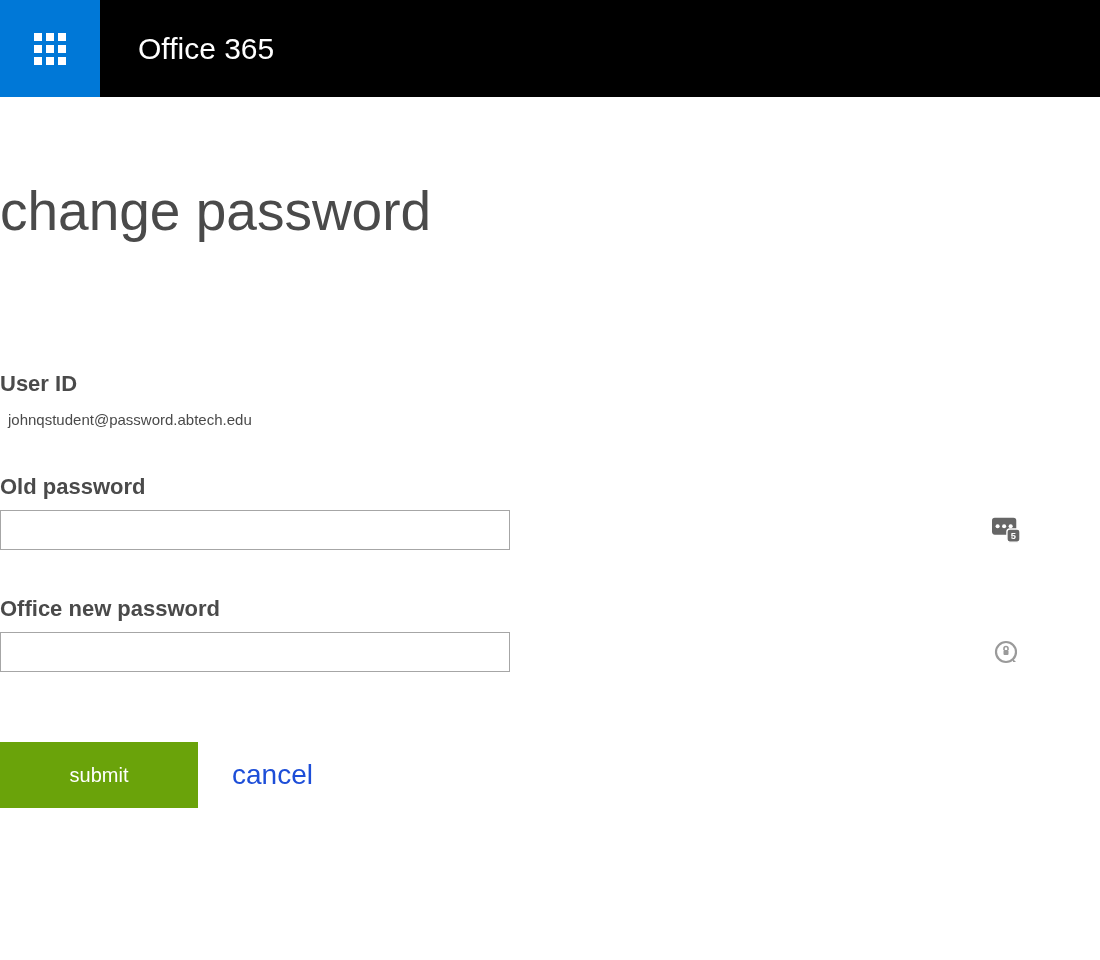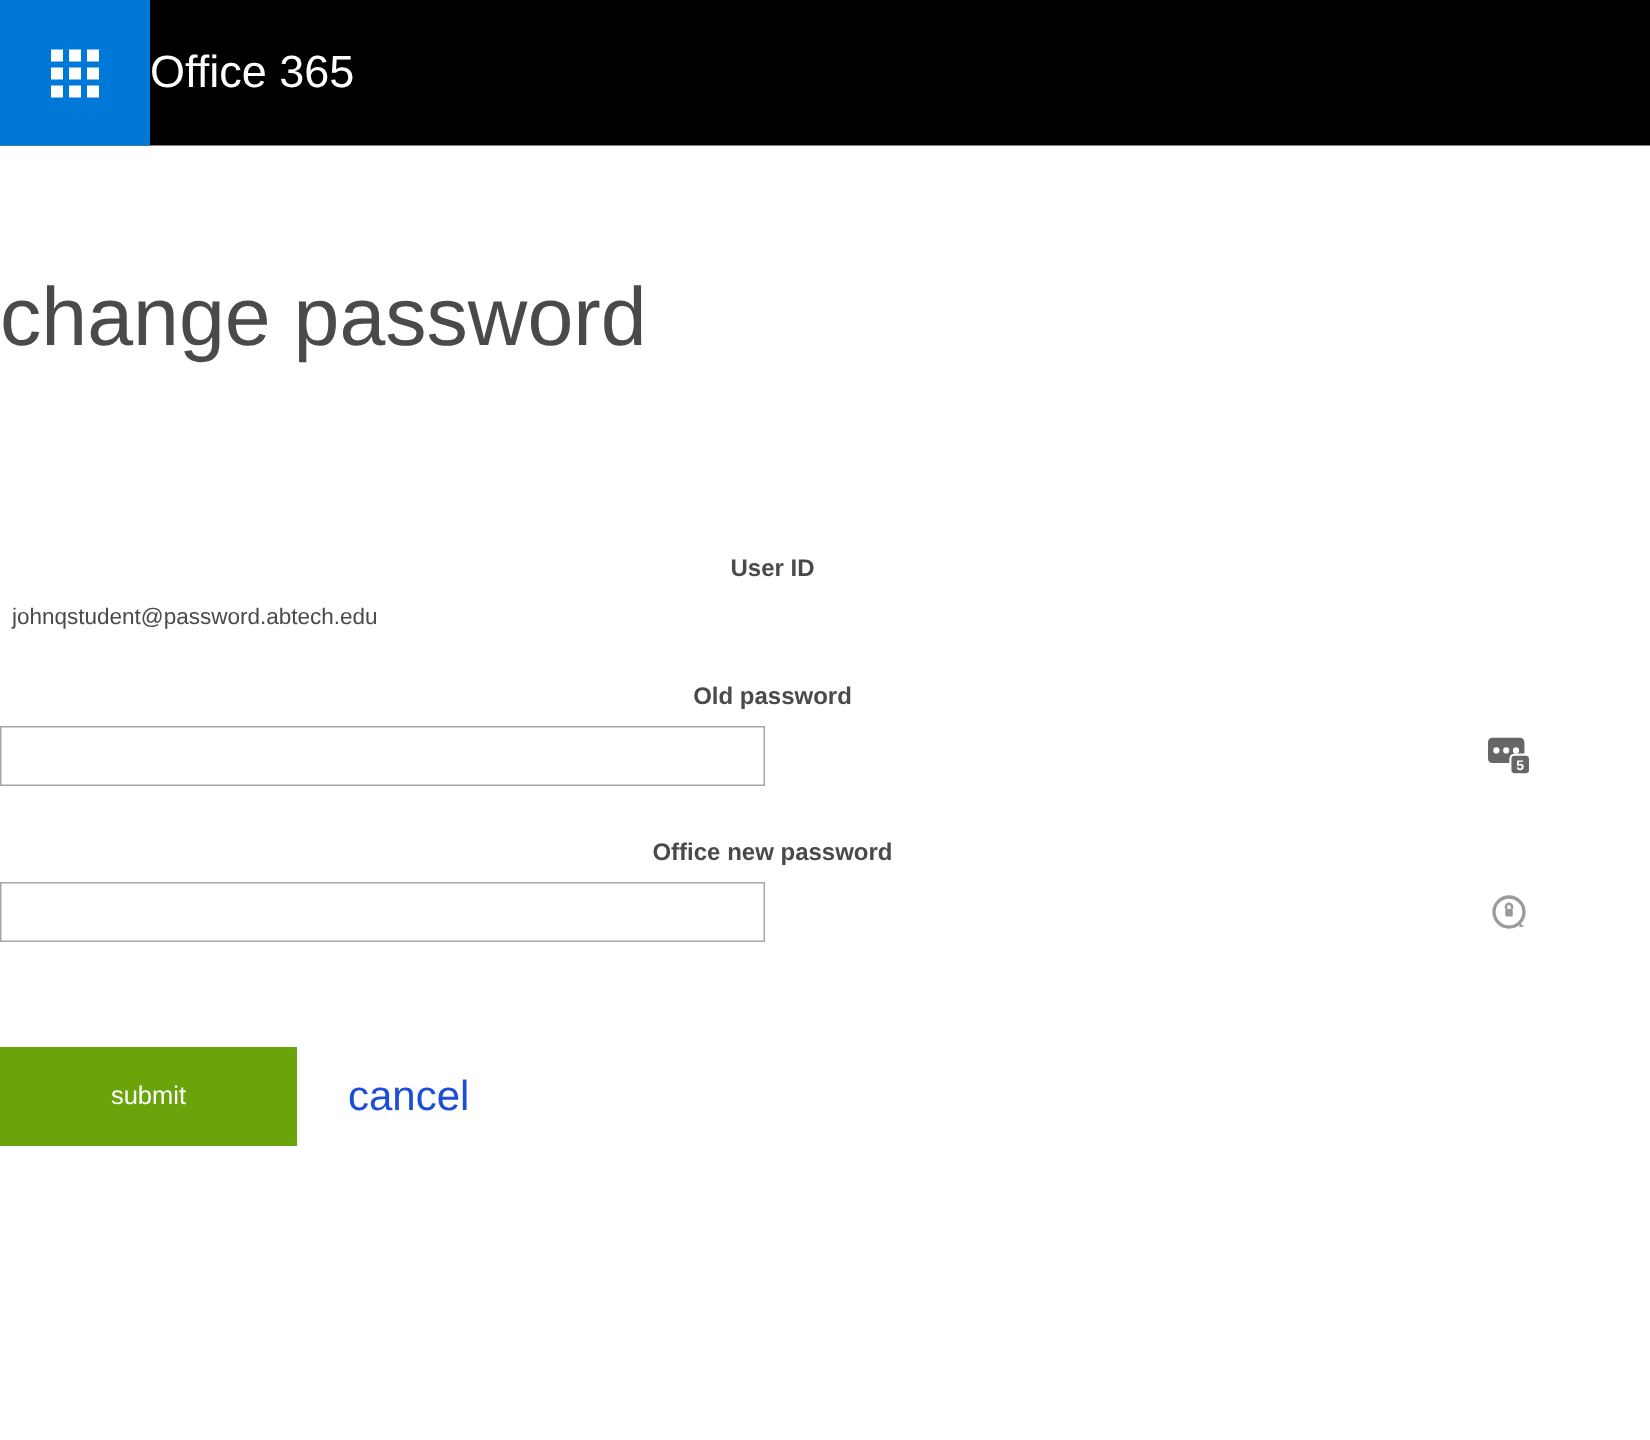--- a/index.html
+++ b/index.html
@@ -35,52 +35,52 @@
       gap: 4px;
     }
     .waffle span {
       width: 8px;
       height: 8px;
       background: #ffffff;
     }
     .brand {
       display: flex;
       align-items: center;
+      padding-left: 38px;
       color: #ffffff;
       font-size: 30px;
       font-weight: 300;
     }
     .content {
       padding-top: 82px;
       padding-right: 70px;
     }
     .page-title {
       font-size: 55px;
       font-weight: 300;
       color: #4a4a4a;
       letter-spacing: 0px;
     }
     .form-area {
       margin-top: 128px;
     }
     .label {
-      font-size: 16px;
+      font-size: 22px;
       font-weight: 600;
       color: #4a4a4a;
       margin-bottom: 6px;
-      text-align: center;
     }
     .user-id-value {
       font-size: 15px;
       color: #4a4a4a;
       padding-left: 8px;
       margin-top: 14px;
     }
     .field-group {
-      margin-top: 36px;
+      margin-top: 46px;
     }
     .input-wrap {
       position: relative;
       margin-top: 10px;
     }
     .text-input {
       width: 510px;
       height: 40px;
       border: 1px solid #a6a6a6;
       font-size: 16px;
@@ -105,21 +105,21 @@
       display: flex;
       align-items: center;
       gap: 34px;
     }
     .submit-btn {
       width: 198px;
       height: 66px;
       background: #6aa30a;
       color: #ffffff;
       border: none;
-      font-size: 17px;
+      font-size: 20px;
       font-weight: 300;
       font-family: inherit;
       cursor: pointer;
     }
     .cancel-link {
       color: #1d4ed8;
       font-size: 28px;
       font-weight: 300;
       text-decoration: none;
       cursor: pointer;

